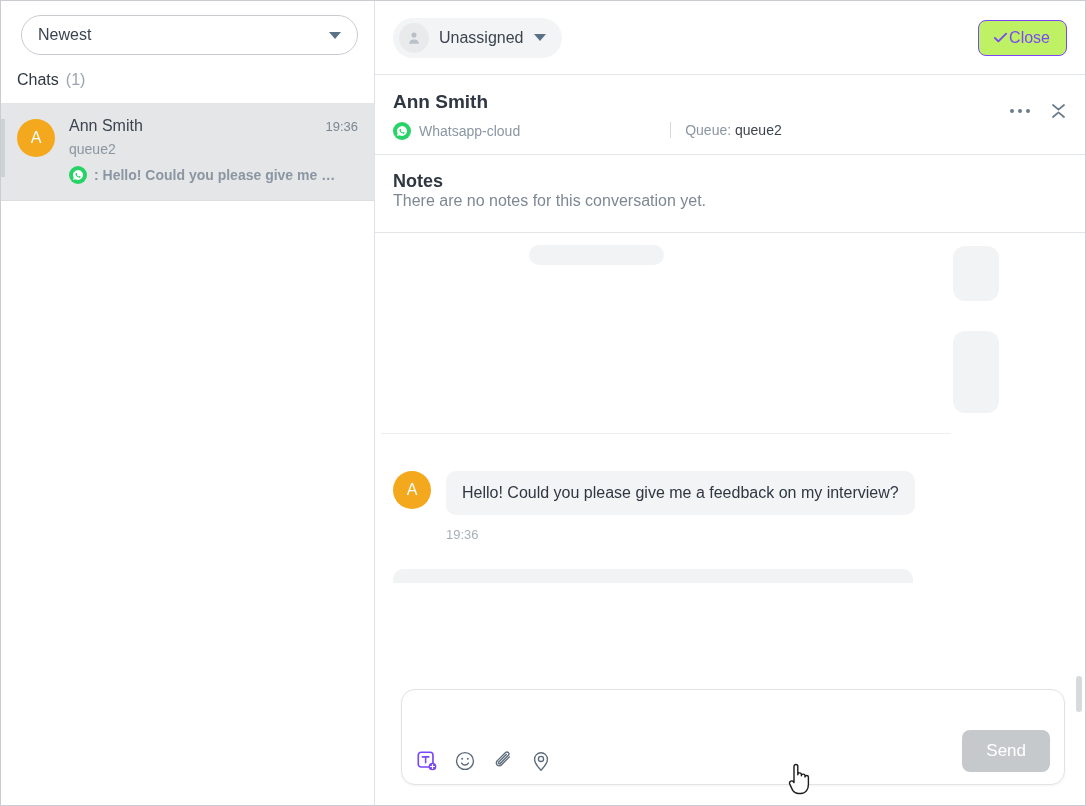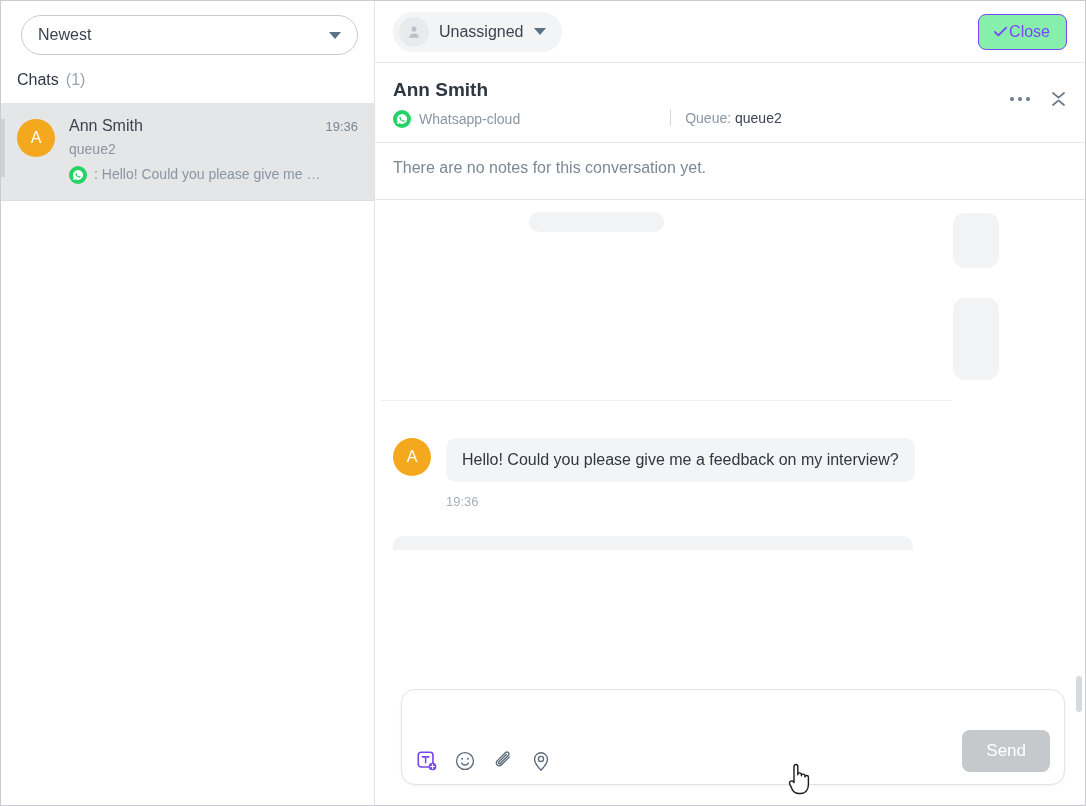--- a/index.html
+++ b/index.html
@@ -83,44 +83,44 @@
   .chat-body { flex: 1; min-width: 0; }
   .chat-row1 {
     display: flex;
     align-items: baseline;
     justify-content: space-between;
   }
   .chat-name { font-size: 16px; color: #3c4450; }
   .chat-time { font-size: 13px; color: #7b8794; white-space: nowrap; }
   .chat-queue { font-size: 14px; color: #8b96a3; margin-top: 6px; }
   .chat-prev {
-    display: flex; gap: 7px;
+    display: flex; align-items: center; gap: 7px;
     margin-top: 9px;
     font-size: 14px; color: #8b96a3;
-    white-space: nowrap; overflow: hidden;
+    white-space: nowrap; overflow: hidden; font-weight: bold;
   }
 
   .wa-icon {
     width: 18px; height: 18px; border-radius: 50%;
     background: #25d366; flex-shrink: 0;
     display: flex; align-items: center; justify-content: center;
   }
   .wa-icon svg { display: block; }
 
   
   #main {
     flex: 1;
     display: flex;
     flex-direction: column;
     position: relative;
     background: #fff;
     min-width: 0;
   }
   .top-bar {
-    height: 62px;
+    height: 74px;
     display: flex;
     align-items: center;
     padding: 0 18px 0 18px;
     border-bottom: 1px solid #e3e6e9;
     flex-shrink: 0;
   }
   .assignee-chip {
     display: flex;
     align-items: center;
     gap: 10px;
@@ -142,21 +142,21 @@
     border-top: 7px solid #5b7185;
   }
   .spacer { flex: 1; }
   .close-btn {
     display: flex; align-items: center; 
     border: 1.5px solid #7b46f6;
     color: #7b46f6;
     border-radius: 8px;
     padding: 8px 16px 8px 13px;
     font-size: 16px;
-    background: #86efac;
+    background: #bef264;
     cursor: pointer;
   }
   .check-ic { display:block; }
 
   
   .contact-head {
     padding: 16px 18px 14px 18px;
     border-bottom: 1px solid #e3e6e9;
     position: relative;
     flex-shrink: 0;
@@ -377,20 +377,21 @@
             <i></i>
           </span>
         <svg class="collapse-ic" width="17" height="20" viewBox="0 0 17 20">
           <path d="M3 4l5.5 4.6L14 4" fill="none" stroke="#6b7b8c" stroke-width="1.8" stroke-linecap="round" stroke-linejoin="round"></path>
           <path d="M3 16l5.5-4.6L14 16" fill="none" stroke="#6b7b8c" stroke-width="1.8" stroke-linecap="round" stroke-linejoin="round"></path>
         </svg>
       </div>
     </div>
 
     <div class="notes">
+      <div class="notes-title">Notes</div>
       <div class="notes-empty">There are no notes for this conversation yet.</div>
     </div>
 
     <div class="chat-scroll">
 
       <div class="ghost" style="left:154px; top:12px; width:135px; height:20px; border-radius:10px;"></div>
       <div class="ghost" style="left:578px; top:13px; width:46px; height:55px; border-radius:12px 12px 12px 12px;"></div>
       <div class="ghost" style="left:578px; top:98px; width:46px; height:82px; border-radius:12px;"></div>
       <div class="ghost-line" style="left:6px; top:200px; width:570px;"></div>
 

